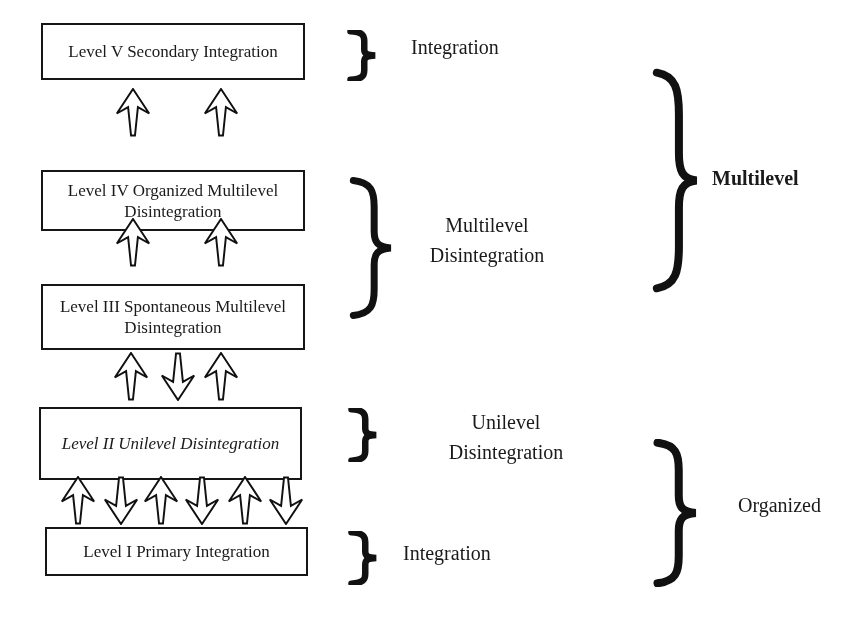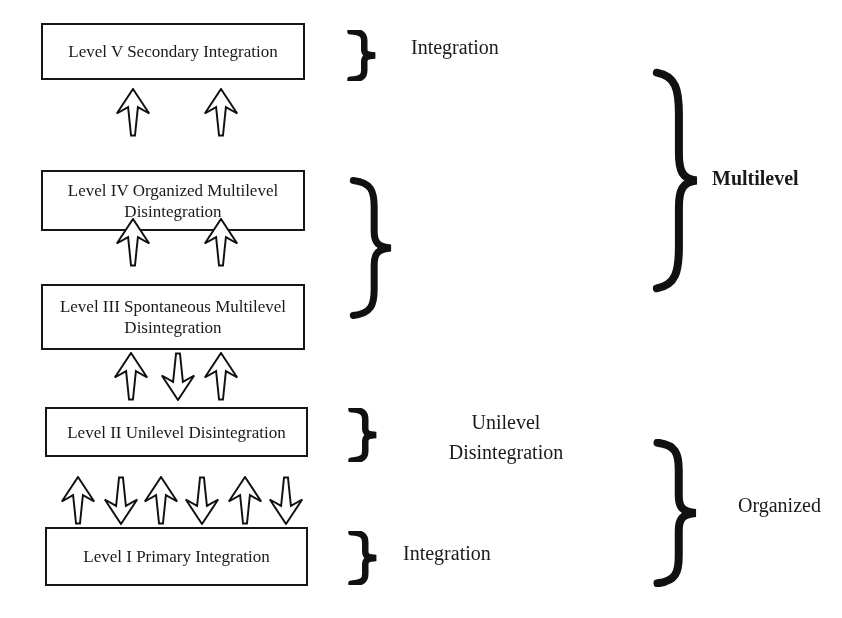--- a/index.html
+++ b/index.html
@@ -21,22 +21,22 @@
     align-items: center;
     justify-content: center;
     text-align: center;
     font-size: 17px;
     line-height: 21px;
     padding: 0 9px;
   }
   #box5 { left: 41px;  top: 23px;  width: 264px; height: 57px; }
   #box4 { left: 41px;  top: 146px; width: 264px; height: 61px; margin-top: 24px; }
   #box3 { left: 41px;  top: 284px; width: 264px; height: 66px; }
-  #box2 { left: 45px;  top: 407px; width: 263px; height: 50px; }
-  #box1 { left: 45px;  top: 527px; width: 263px; height: 59px; }
+  #box2 { left: 39px;  top: 407px; width: 263px; height: 73px; font-style: italic; }
+  #box1 { left: 45px;  top: 527px; width: 263px; height: 49px; }
 
   .arrow { position: absolute; width: 36px; height: 49px; }
   .arrow svg { display: block; width: 100%; height: 100%; }
   .arrow.down svg { transform: scaleY(-1); }
 
   .brace { position: absolute; }
   .brace svg { display: block; width: 100%; height: 100%; }
 
   .slabel {
     position: absolute;
@@ -194,18 +194,19 @@
         <path d="M 6 2.5 C 19 4 21 10 21 21 L 21 38 C 21 46 23.5 49.3 33 50 C 23.5 50.7 21 54 21 62 L 21 79 C 21 90 19 96 6 97.5" fill="none" stroke="#111111" stroke-width="8" stroke-linecap="round" vector-effect="non-scaling-stroke"></path>
       </svg>
   </div>
   <div class="brace" id="brace-unilevel">
     <svg viewBox="0 0 36 100" preserveAspectRatio="none">
         <path d="M 6 2.5 C 19 4 21 10 21 21 L 21 38 C 21 46 23.5 49.3 33 50 C 23.5 50.7 21 54 21 62 L 21 79 C 21 90 19 96 6 97.5" fill="none" stroke="#111111" stroke-width="8" stroke-linecap="round" vector-effect="non-scaling-stroke"></path>
       </svg>
   </div>
 
   <div class="slabel" id="lbl-int-top">Integration</div>
+  <div class="slabel wrap" id="lbl-multi-dis">Multilevel Disintegration</div>
   <div class="slabel wrap" id="lbl-uni-dis">Unilevel Disintegration</div>
   <div class="slabel" id="lbl-int-bottom">Integration</div>
   <div class="slabel" id="lbl-multilevel">Multilevel</div>
   <div class="slabel" id="lbl-unilevel">Organized</div>
 
 </div>
 
 </body></html>

